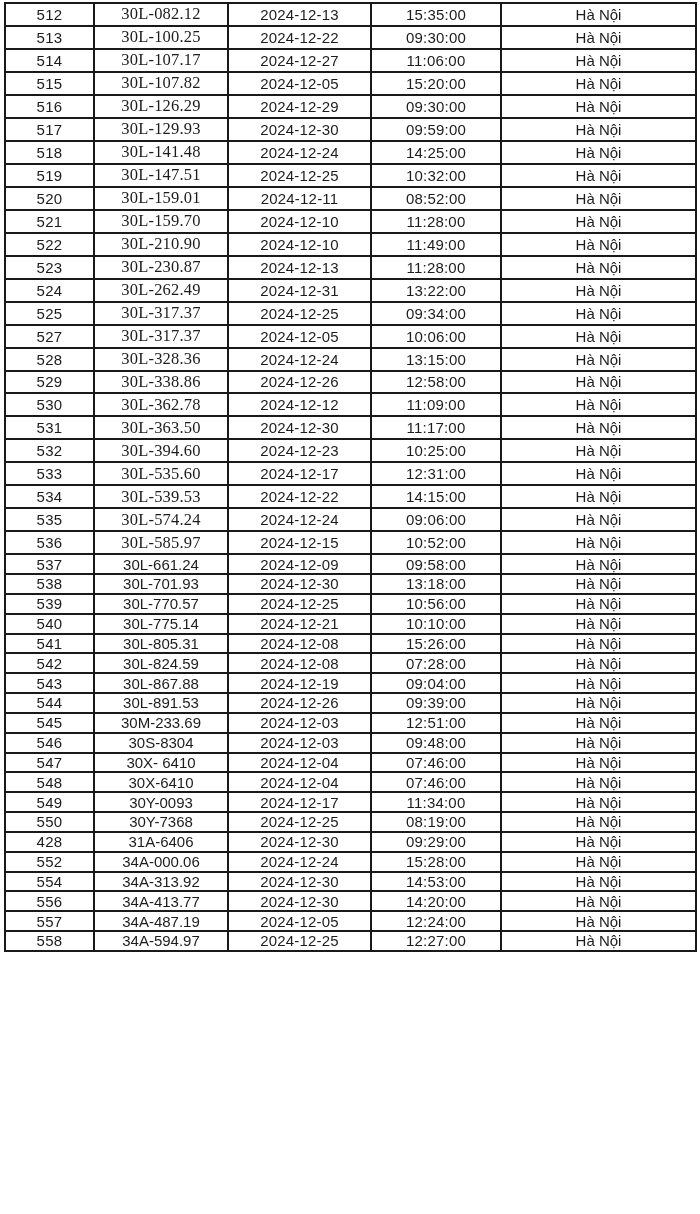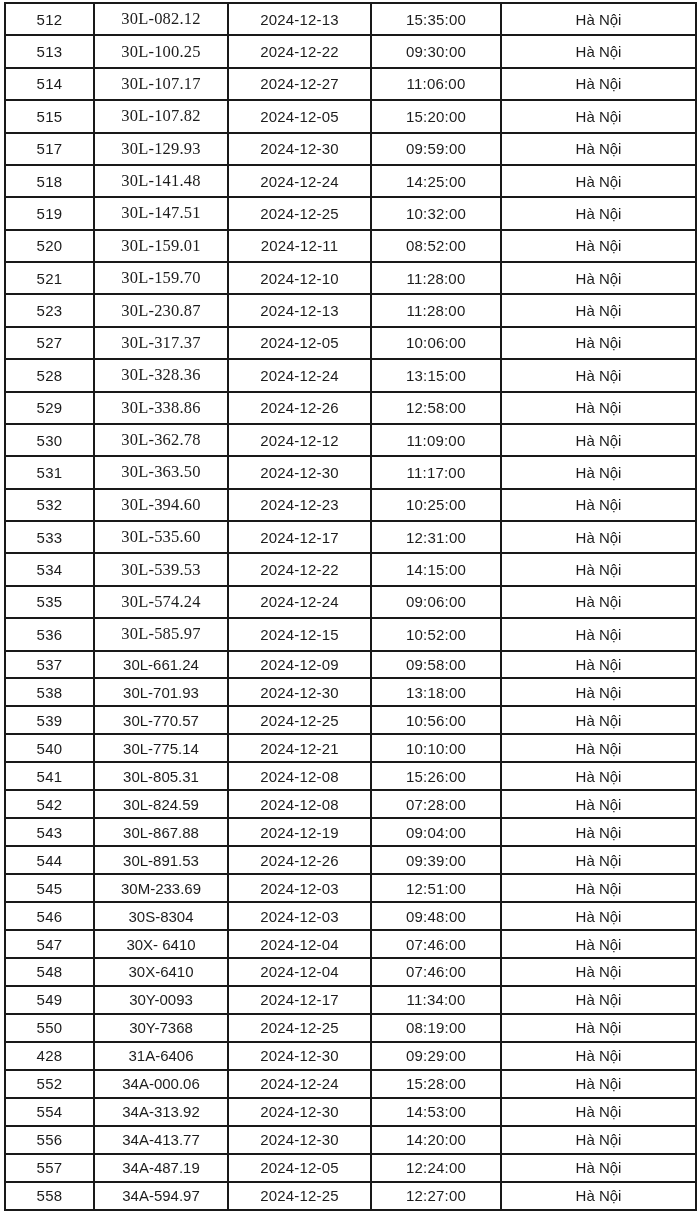--- a/index.html
+++ b/index.html
@@ -13,21 +13,21 @@
   .page {
     box-sizing: border-box;
     width: 700px;
     height: 1214px;
     padding: 2px 5px 3px 4px;
   }
   table.violations {
     border-collapse: collapse;
     table-layout: fixed;
     width: 691px;
-    height: 1209px;
+    height: 950px;
   }
   table.violations td {
     border: 2px solid #191919;
     text-align: center;
     vertical-align: middle;
     padding: 0;
     font-size: 15px;
     color: #1c1c1c;
     white-space: pre;
     overflow: hidden;
@@ -76,20 +76,27 @@
     <td class="c-place">Hà Nội</td>
   </tr>
         <tr>
     <td class="c-no">515</td>
     <td class="c-plate serif">30L-107.82</td>
     <td class="c-date">2024-12-05</td>
     <td class="c-time">15:20:00</td>
     <td class="c-place">Hà Nội</td>
   </tr>
         <tr>
+    <td class="c-no">516</td>
+    <td class="c-plate serif">30L-126.29</td>
+    <td class="c-date">2024-12-29</td>
+    <td class="c-time">09:30:00</td>
+    <td class="c-place">Hà Nội</td>
+  </tr>
+        <tr>
     <td class="c-no">517</td>
     <td class="c-plate serif">30L-129.93</td>
     <td class="c-date">2024-12-30</td>
     <td class="c-time">09:59:00</td>
     <td class="c-place">Hà Nội</td>
   </tr>
         <tr>
     <td class="c-no">518</td>
     <td class="c-plate serif">30L-141.48</td>
     <td class="c-date">2024-12-24</td>
@@ -111,24 +118,45 @@
     <td class="c-place">Hà Nội</td>
   </tr>
         <tr>
     <td class="c-no">521</td>
     <td class="c-plate serif">30L-159.70</td>
     <td class="c-date">2024-12-10</td>
     <td class="c-time">11:28:00</td>
     <td class="c-place">Hà Nội</td>
   </tr>
         <tr>
+    <td class="c-no">522</td>
+    <td class="c-plate serif">30L-210.90</td>
+    <td class="c-date">2024-12-10</td>
+    <td class="c-time">11:49:00</td>
+    <td class="c-place">Hà Nội</td>
+  </tr>
+        <tr>
     <td class="c-no">523</td>
     <td class="c-plate serif">30L-230.87</td>
     <td class="c-date">2024-12-13</td>
     <td class="c-time">11:28:00</td>
+    <td class="c-place">Hà Nội</td>
+  </tr>
+        <tr>
+    <td class="c-no">524</td>
+    <td class="c-plate serif">30L-262.49</td>
+    <td class="c-date">2024-12-31</td>
+    <td class="c-time">13:22:00</td>
+    <td class="c-place">Hà Nội</td>
+  </tr>
+        <tr>
+    <td class="c-no">525</td>
+    <td class="c-plate serif">30L-317.37</td>
+    <td class="c-date">2024-12-25</td>
+    <td class="c-time">09:34:00</td>
     <td class="c-place">Hà Nội</td>
   </tr>
         <tr>
     <td class="c-no">527</td>
     <td class="c-plate serif">30L-317.37</td>
     <td class="c-date">2024-12-05</td>
     <td class="c-time">10:06:00</td>
     <td class="c-place">Hà Nội</td>
   </tr>
         <tr>

